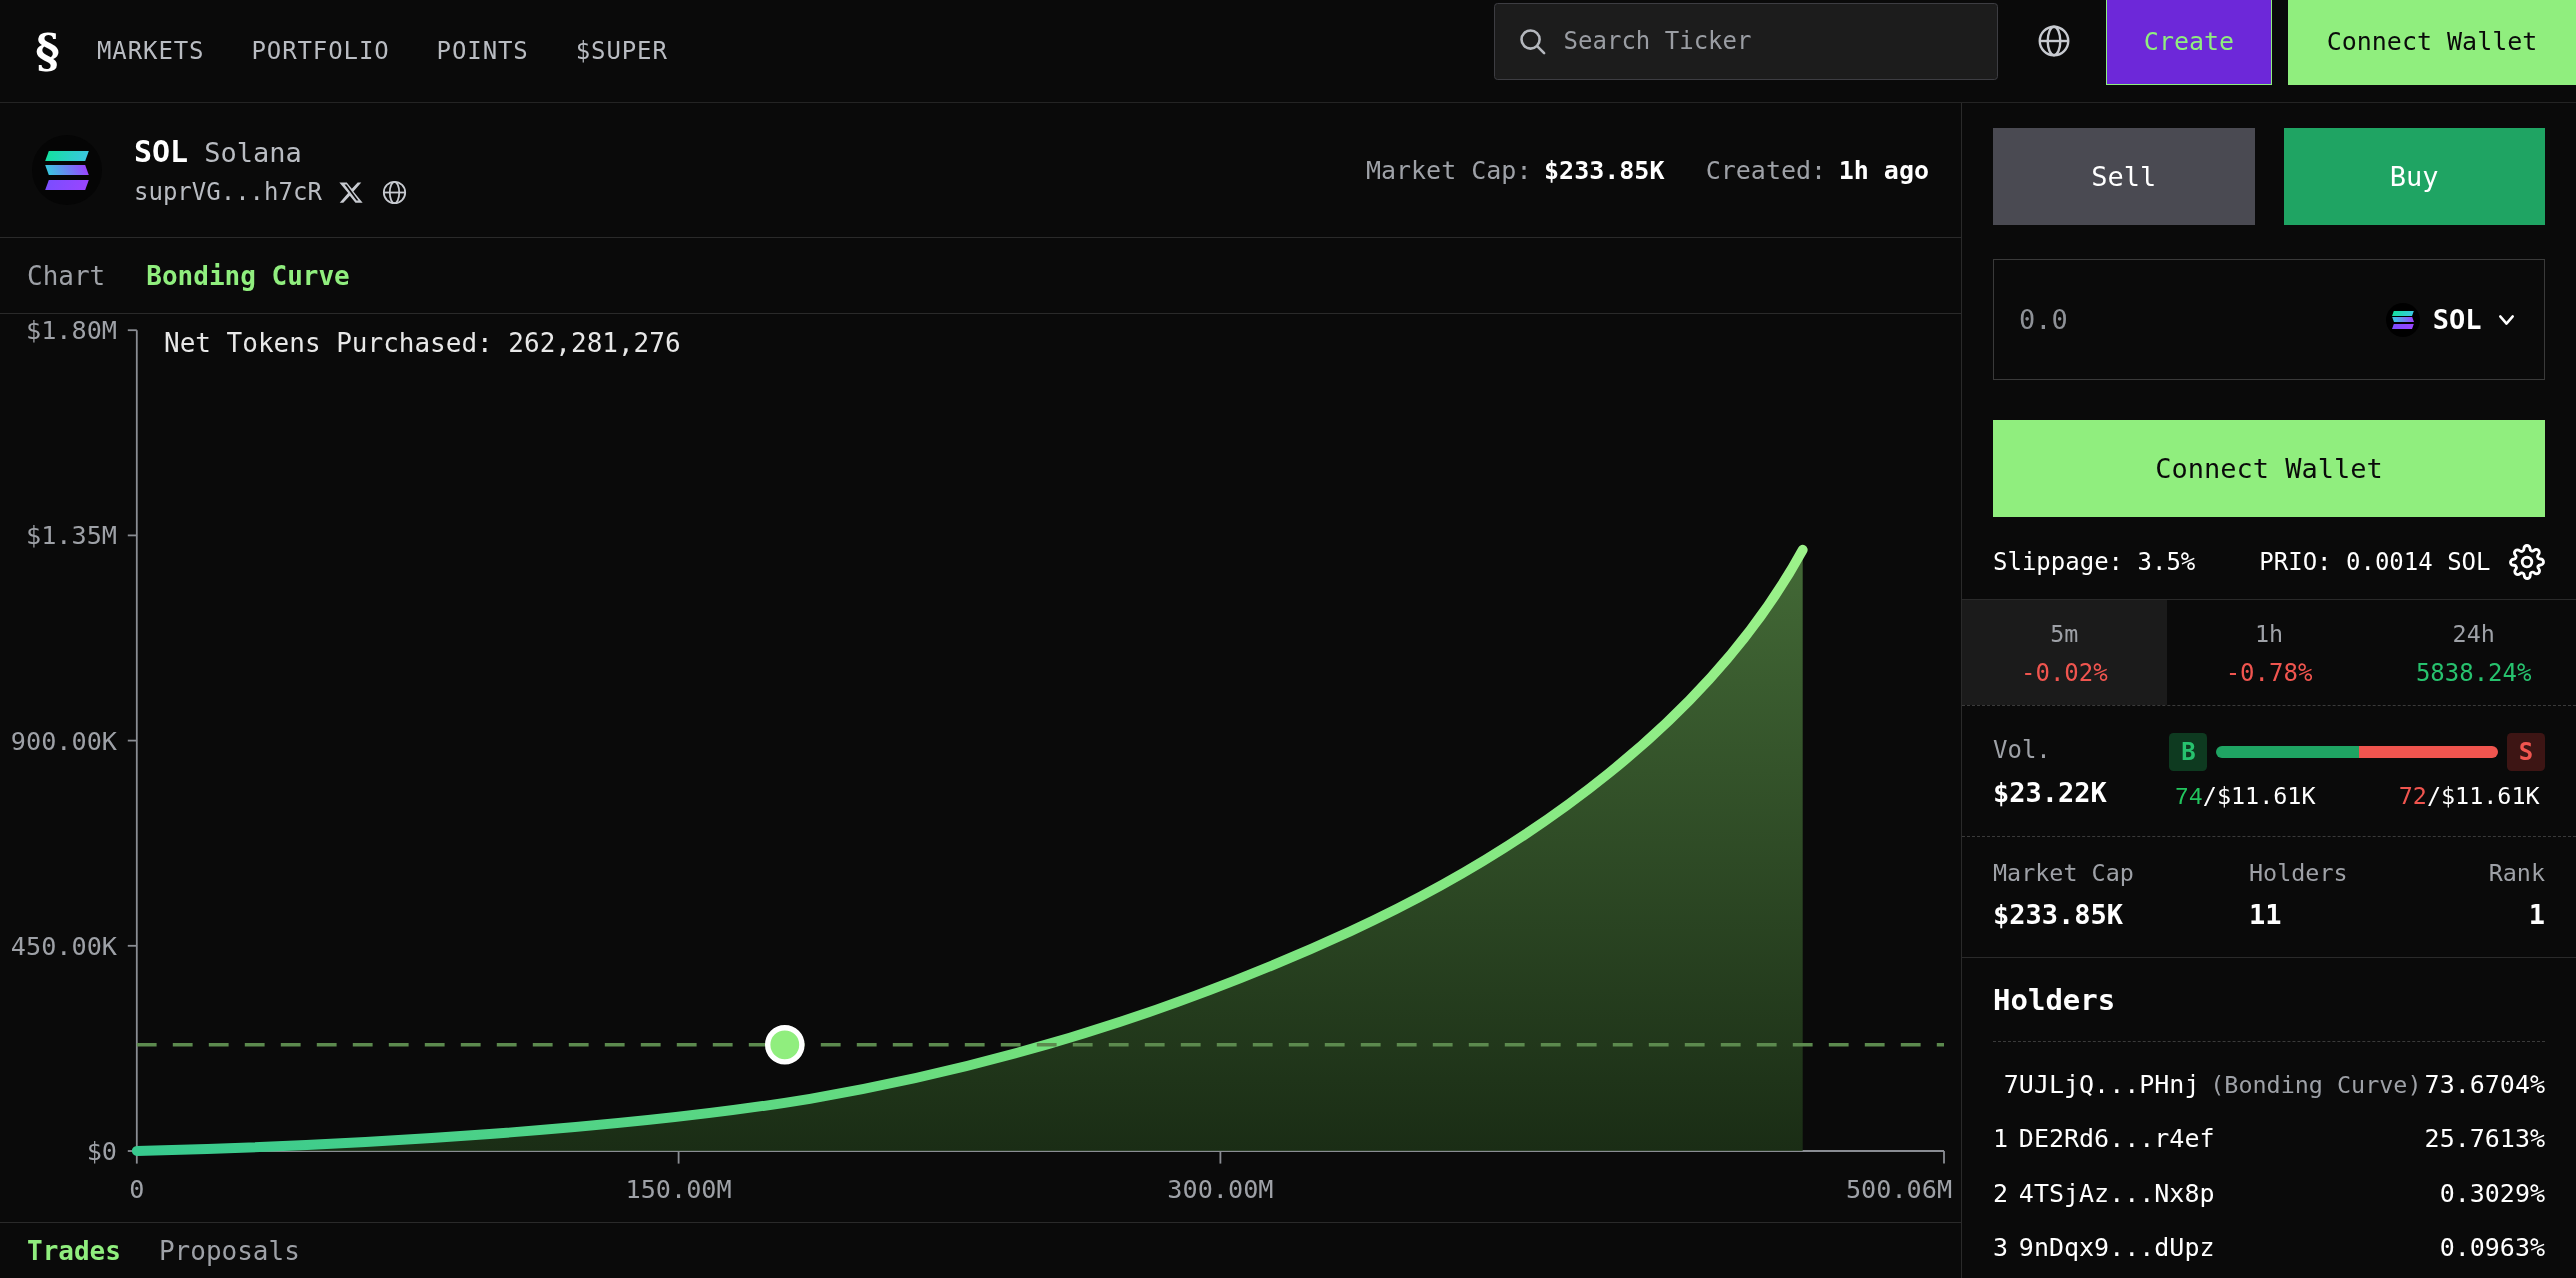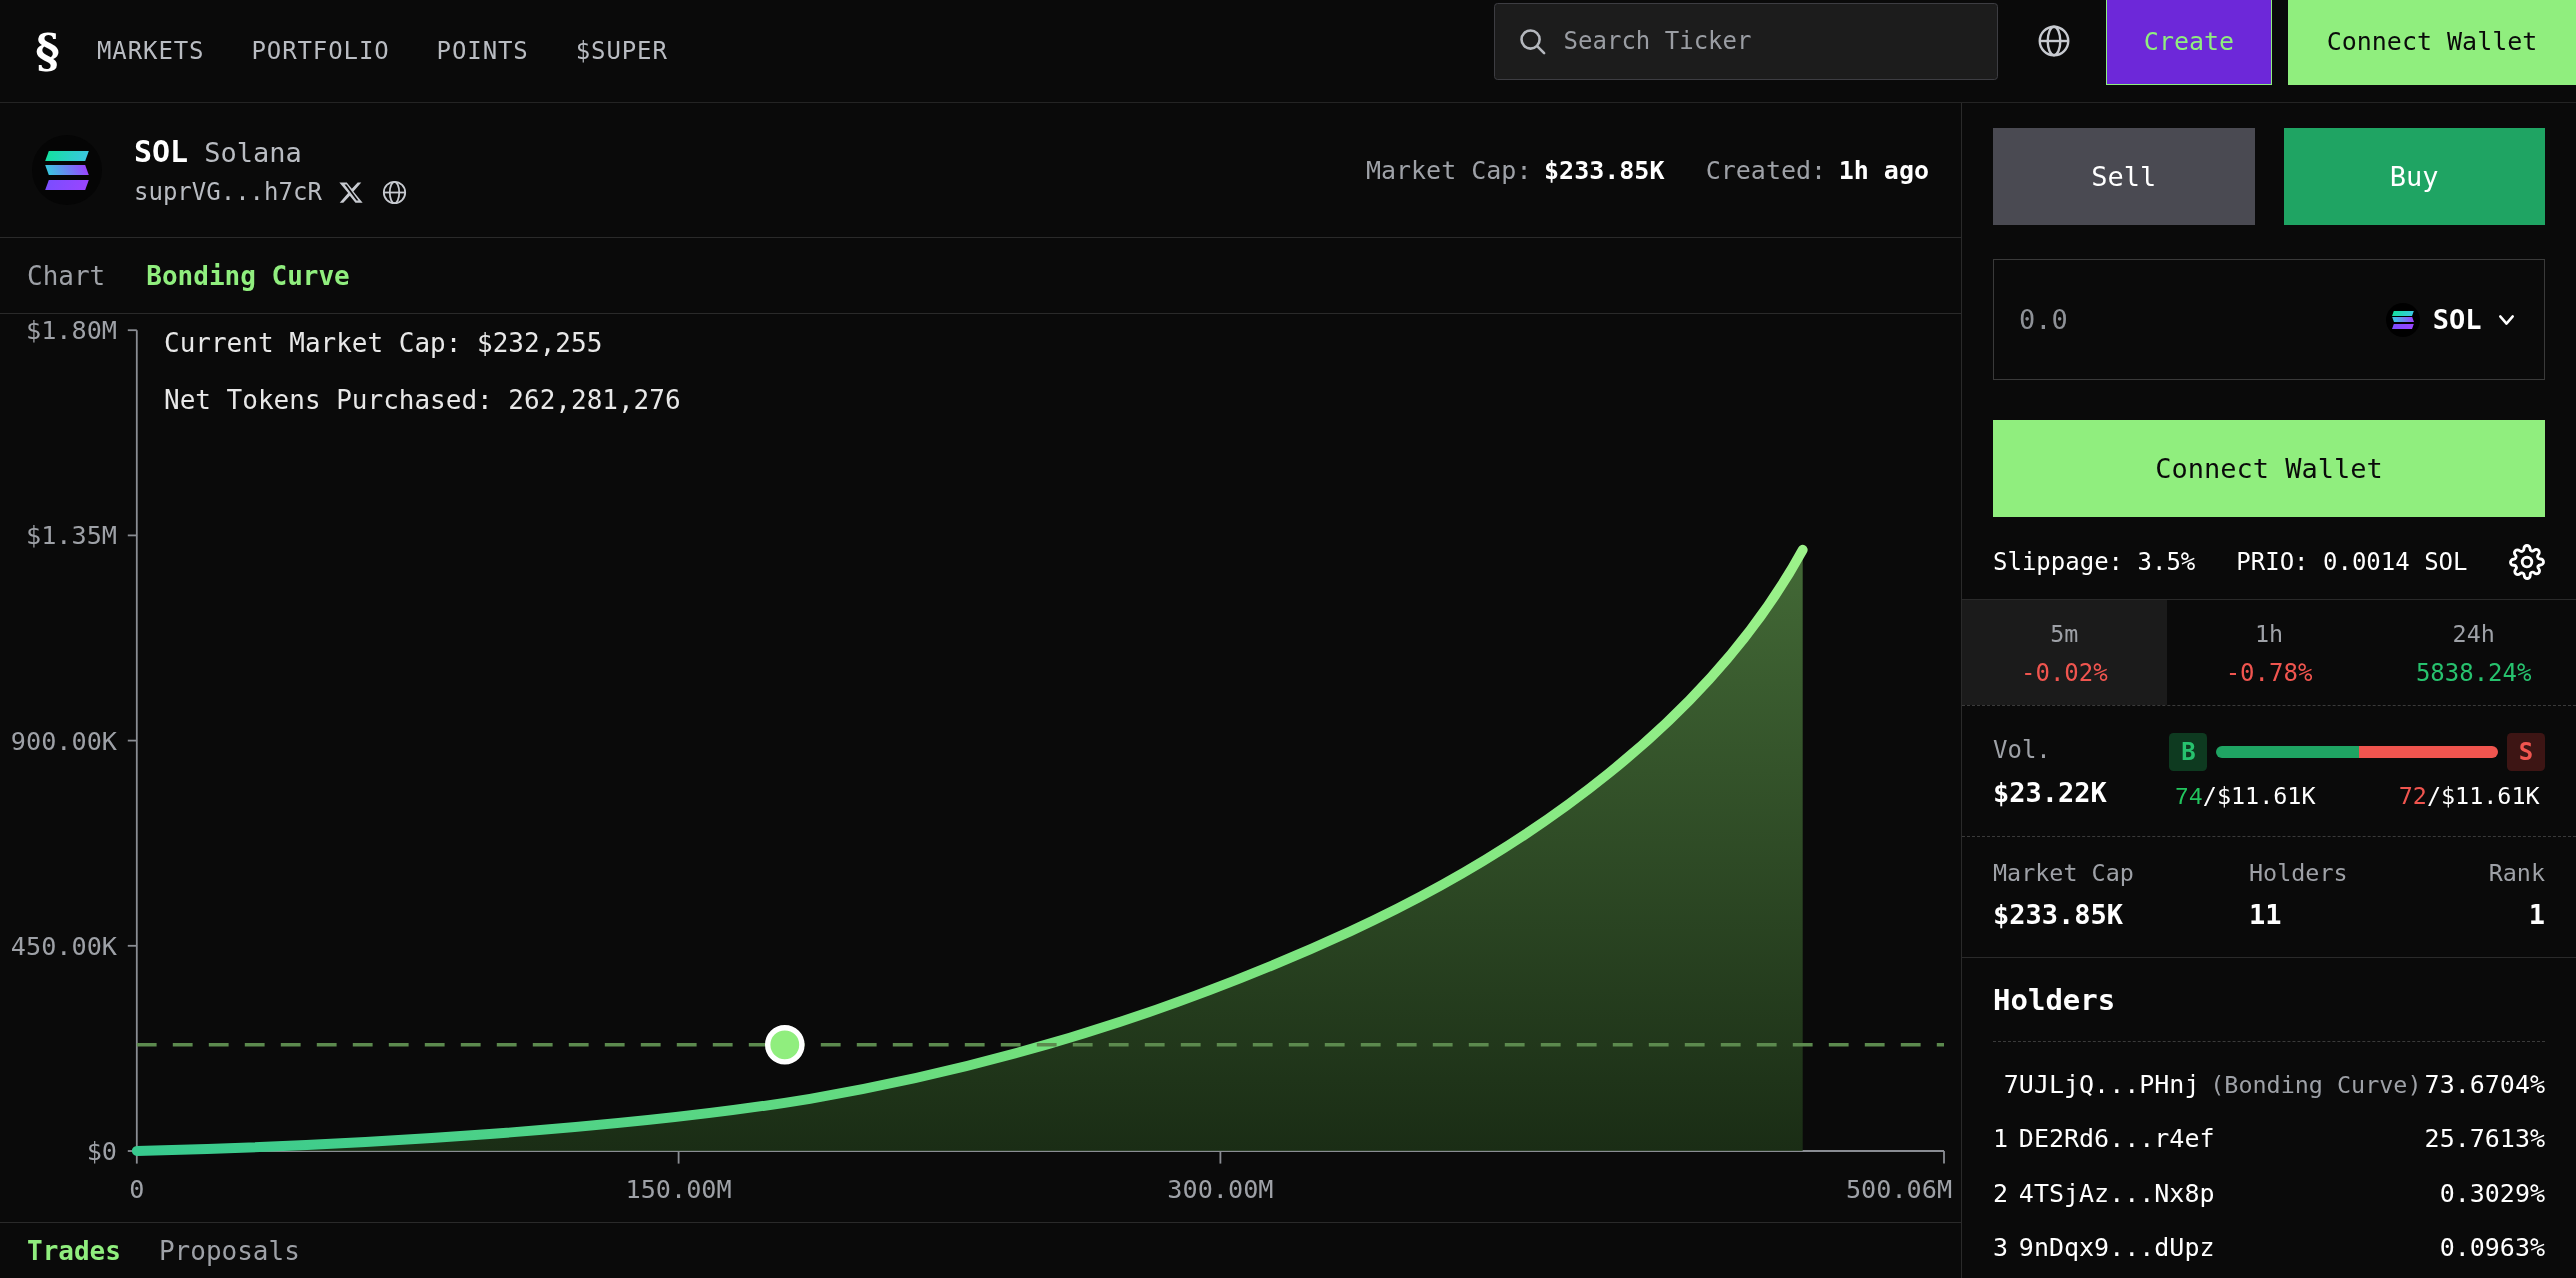--- a/index.html
+++ b/index.html
@@ -158,21 +158,21 @@
     justify-content: center; gap: 1.8px; flex: none;
   }
   .sol-mini-bar { width: 20px; height: 4.5px; }
   #sol-label { color: #fff; font-size: 27px; font-weight: 700; }
   #connect-wallet-panel {
     width: 100%; height: 97px; background: #90ee7e; color: #0a0a0a;
     border: none; font-size: 27px; cursor: pointer; margin-bottom: 31px;
     font-family: "DejaVu Sans Mono", "Liberation Mono", monospace;
   }
   #settings-row {
-    display: flex; align-items: center; gap: 41px; position: relative;
+    display: flex; align-items: center; gap: 64px; position: relative;
   }
   .settings-text { color: #ffffff; font-size: 24px; }
   #gear-icon { position: absolute; right: 0; width: 36px; height: 36px; cursor: pointer; }
 
   
   #change-row { display: flex; border-bottom: 0.9px dashed #3a3a3a; }
   .change-cell {
     flex: 1; padding: 20px 0 18px 0; text-align: center;
     display: flex; flex-direction: column; gap: 10.8px; cursor: pointer;
   }
@@ -344,21 +344,20 @@
         <text x="130" y="712" text-anchor="end" fill="#9ea1a7" font-size="28" font-family="DejaVu Sans Mono, monospace">450.00K</text>
         <text x="130" y="940" text-anchor="end" fill="#9ea1a7" font-size="28" font-family="DejaVu Sans Mono, monospace">$0</text>
 
         <text x="152" y="982" text-anchor="middle" fill="#9ea1a7" font-size="28" font-family="DejaVu Sans Mono, monospace">0</text>
         <text x="754" y="982" text-anchor="middle" fill="#9ea1a7" font-size="28" font-family="DejaVu Sans Mono, monospace">150.00M</text>
         <text x="1356" y="982" text-anchor="middle" fill="#9ea1a7" font-size="28" font-family="DejaVu Sans Mono, monospace">300.00M</text>
         <text x="2110" y="982" text-anchor="middle" fill="#9ea1a7" font-size="28" font-family="DejaVu Sans Mono, monospace">500.06M</text>
       </svg>
 
       <div id="chart-info">
-        <div class="chart-info-line">Current Market Cap: $232,255</div>
         <div class="chart-info-line">Net Tokens Purchased: 262,281,276</div>
       </div>
     </div>
 
     <div id="bottom-tabs">
       <span class="bottom-tab active">Trades</span>
       <span class="bottom-tab">Proposals</span>
     </div>
   </div>
 

